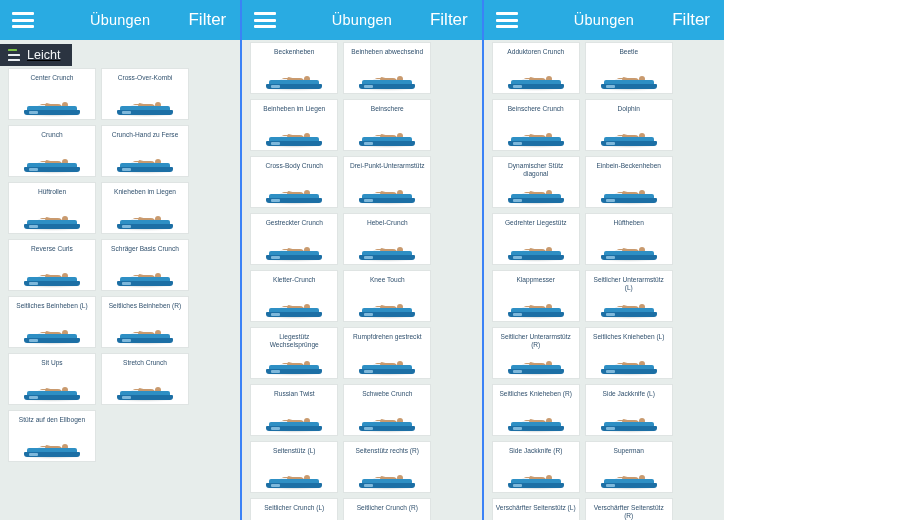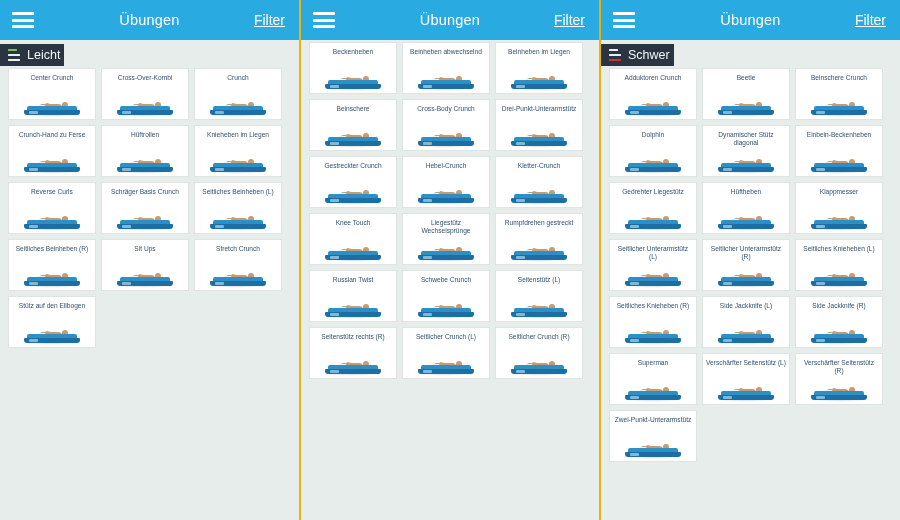--- a/index.html
+++ b/index.html
@@ -3,21 +3,21 @@
 <meta charset="utf-8">
 <title>Übungen</title>
 <style>
   html,body{margin:0;padding:0;}
   body{
     width:900px;height:520px;overflow:hidden;
     background:#ffffff;
     font-family:"Liberation Sans","DejaVu Sans",sans-serif;
     -webkit-font-smoothing:antialiased;
   }
-  .app{display:flex;width:900px;height:520px;background:#eab308;}
+  .app{display:flex;width:724px;height:520px;background:#3b82f6;}
 
   .panel{
     position:relative;
     height:520px;
     background:#e7edeb;
     overflow:hidden;
     box-sizing:border-box;
   }
   .panel.p0{width:299px;}
   .panel.p1{width:298px;margin-left:2px;}
@@ -38,33 +38,34 @@
     cursor:pointer;flex:0 0 auto;
   }
   .hamburger i{display:block;height:3px;background:#ffffff;border-radius:1px;}
   .topbar-title{
     position:absolute;left:0;right:0;text-align:center;
     color:#ffffff;font-size:14.5px;letter-spacing:.2px;
     pointer-events:none;
   }
   .topbar-action{
     margin-left:auto;margin-right:14px;
-    color:#ffffff;font-size:14px;
-    cursor:pointer;position:relative;z-index:2;text-decoration:underline;
+    color:#ffffff;font-size:17px;
+    cursor:pointer;position:relative;z-index:2;
   }
 
   
   .badge-row{height:26px;position:relative;}
   .badge{
     position:absolute;top:4px;left:0;
     height:22px;
     background:#2b3441;
     display:flex;align-items:center;
-    padding:0 4px 0 8px;
+    padding:0 12px 0 8px;
     box-sizing:border-box;
+    text-decoration:underline;
   }
   .lvl-icon{
     width:12px;height:12px;
     display:flex;flex-direction:column;justify-content:space-between;
     margin-right:7px;flex:0 0 auto;
   }
   .lvl-icon i{display:block;height:2px;background:#e9eef1;border-radius:.5px;}
   .lvl-icon i.b1{width:9px;}
   .lvl-icon i.b2{width:12px;}
   .lvl-icon i.b3{width:12px;}
@@ -768,30 +769,20 @@
   <div class="panel p2">
     <div class="topbar">
       <div class="hamburger">
         <i></i>
           <i></i>
           <i></i>
       </div>
       <div class="topbar-title">Übungen</div>
       <div class="topbar-action">Filter</div>
     </div>
-    <div class="badge-row">
-      <div class="badge">
-        <span class="lvl-icon">
-          <i class="b1"></i>
-            <i class="b2"></i>
-            <i class="b3" style="background: rgb(211, 47, 47);"></i>
-        </span>
-        <span class="badge-label">Schwer</span>
-      </div>
-    </div>
     <div class="grid">
         <div class="card">
           <div class="card-title">Adduktoren Crunch</div>
           <div class="card-figure">
             <div class="shadow"></div>
             <div class="body-shape">
               <div class="limb"></div>
               <div class="torso"></div>
               <div class="short"></div>
               <div class="limb2"></div>

